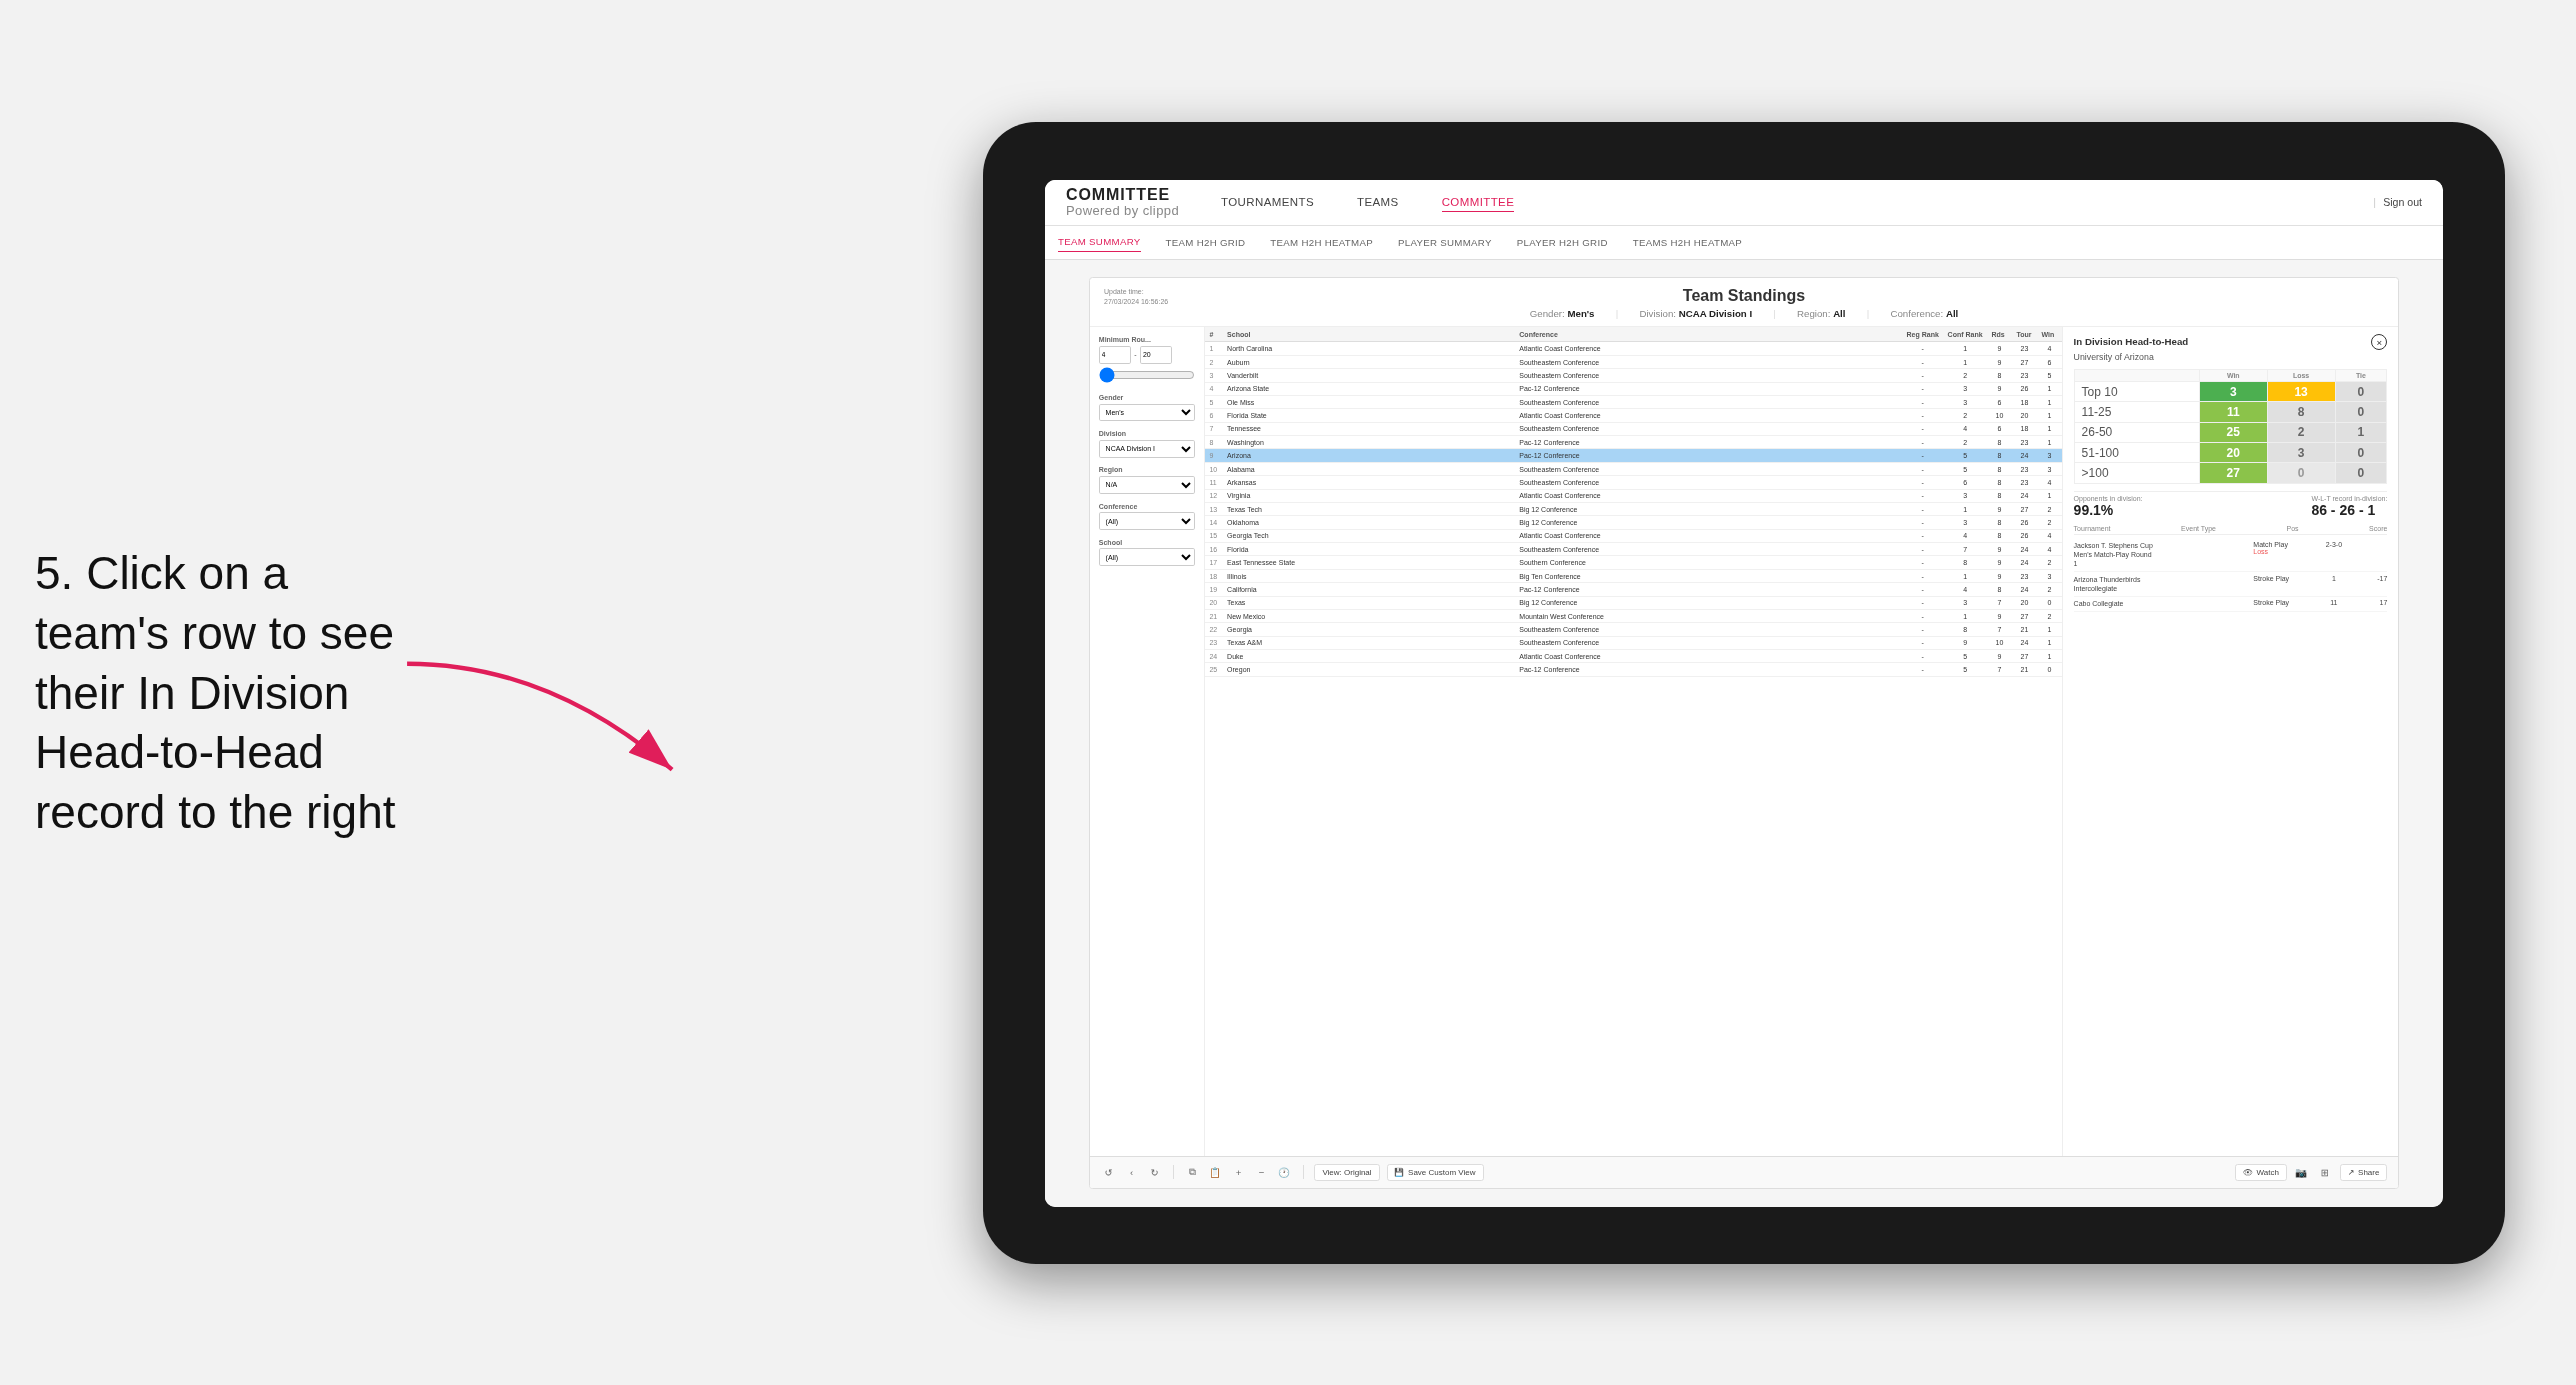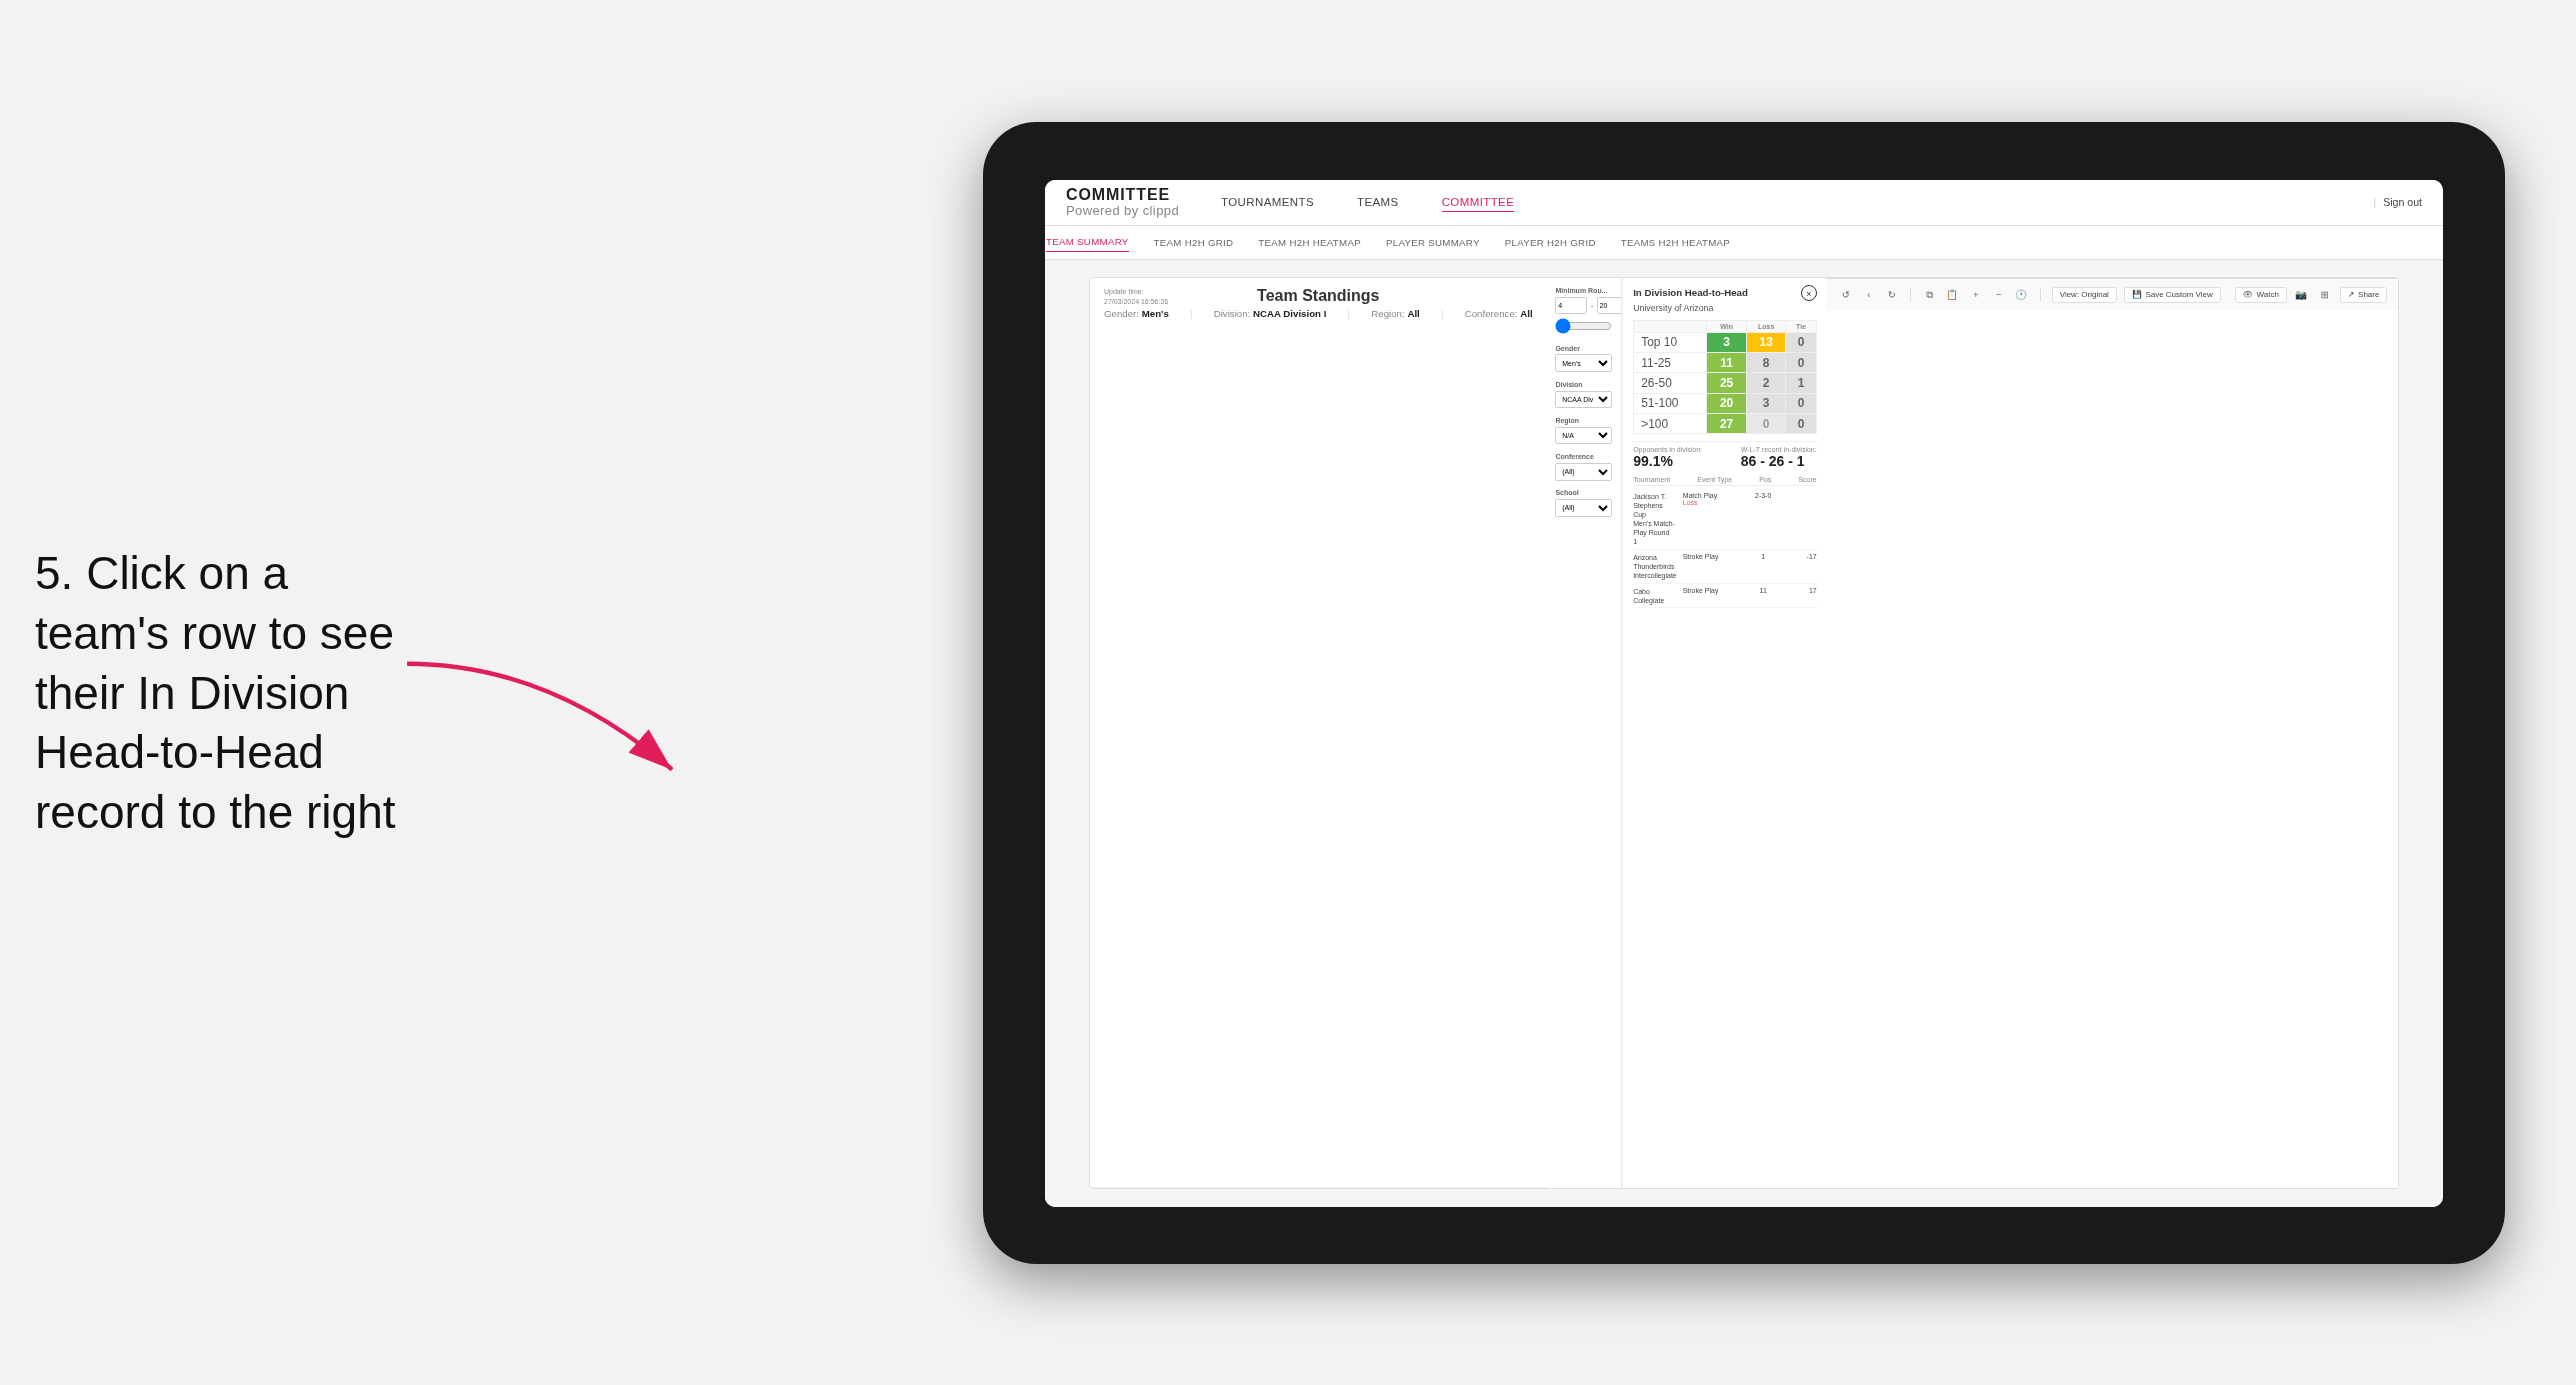--- a/index.html
+++ b/index.html
@@ -108,21 +108,21 @@
       margin-left: auto;
     }
 
     
     .sub-nav {
       height: 34px;
       background: #fff;
       border-bottom: 0.9px solid #ddd;
       display: flex;
       align-items: center;
-      padding: 0 1px;
+      padding: 0 13px;
       gap: 25px;
       text-align: right;
     }
 
     .sub-nav-link {
       font-size: 9.7px;
       color: #666;
       cursor: pointer;
       padding: 3.5px 0;
       font-weight: 500;
@@ -147,21 +147,21 @@
 
     .content-panel {
       background: #fff;
       border: 0.9px solid #ddd;
       border-radius: 3.5px;
       width: 100%;
       max-width: 1310px;
       height: 100%;
       overflow: hidden;
       display: flex;
-      flex-direction: row;
+      flex-direction: column;
     }
 
     .panel-header {
       padding: 12.4px 17.7px 7px;
       border-bottom: 0.9px solid #eee;
       display: flex;
       flex-direction: column;
       gap: 5.3px;
     }
 

